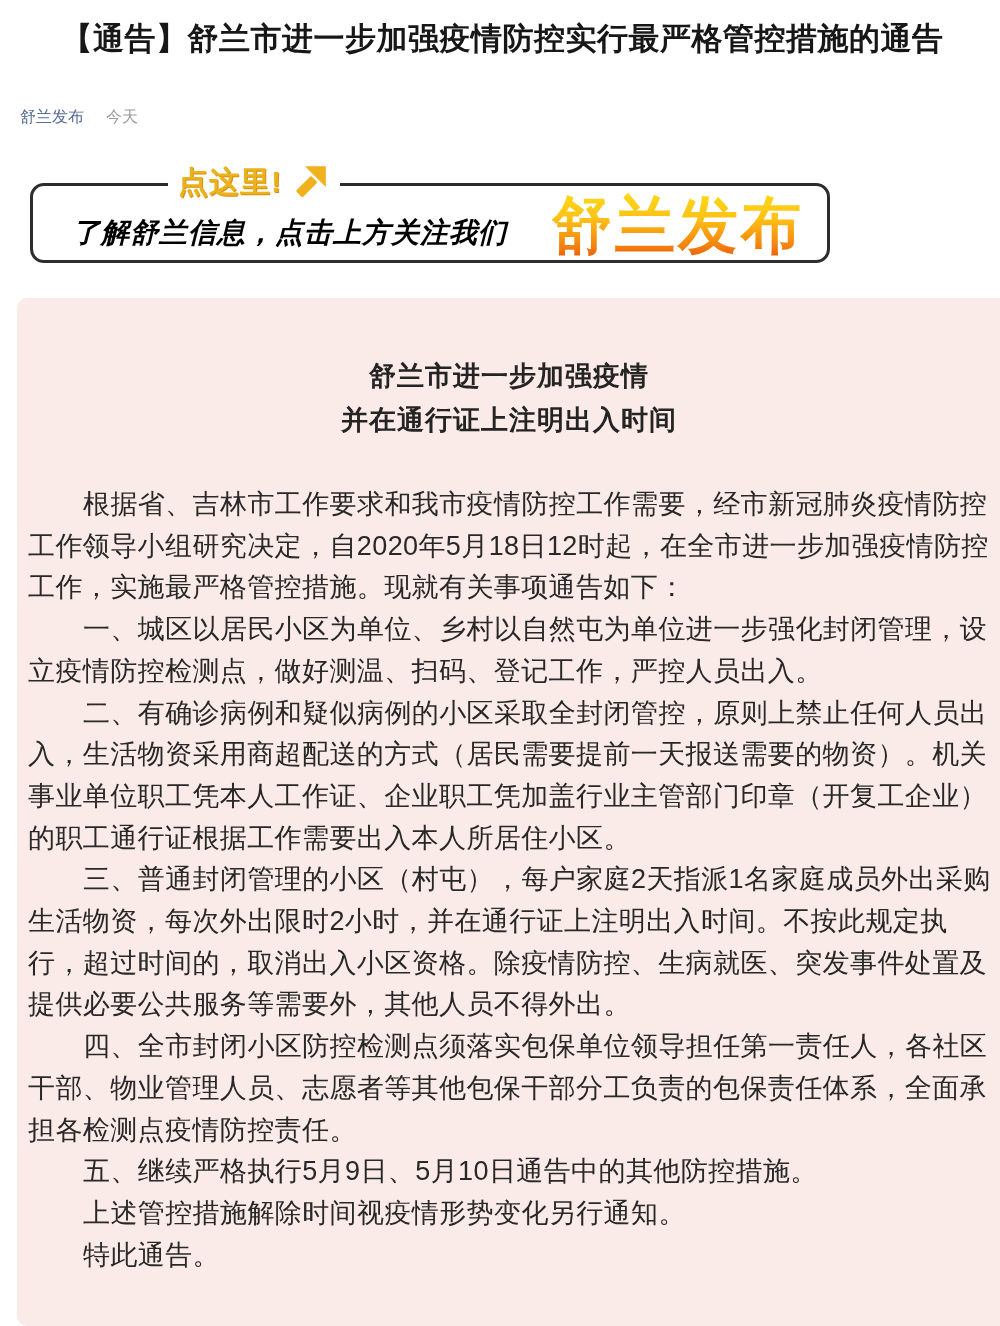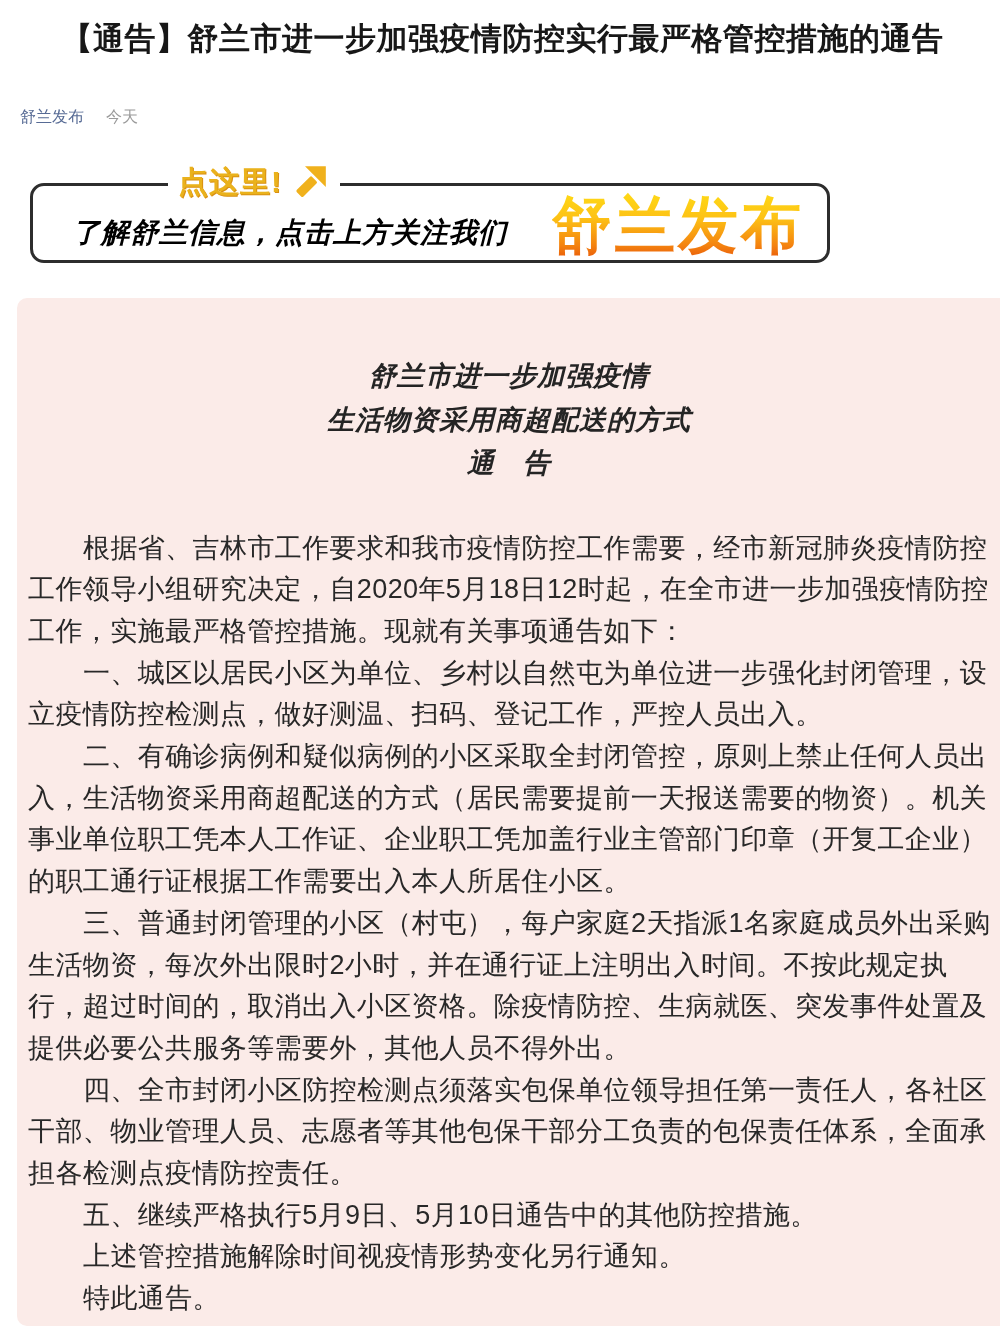--- a/index.html
+++ b/index.html
@@ -102,21 +102,20 @@
   }
   .notice-title {
     margin-left: 11px;
     width: 962px;
     text-align: center;
     font-size: 27px;
     font-weight: 700;
     line-height: 43.5px;
     color: #242424;
     letter-spacing: 1px;
-    font-style: italic;
   }
   .notice-body {
     margin-left: 11px;
     margin-top: 42px;
     font-size: 27px;
     line-height: 41.7px;
     color: #282828;
     letter-spacing: 0.4px;
   }
   .notice-body .line { white-space: nowrap; }
@@ -142,22 +141,21 @@
     </svg>
   </div>
 
   <div class="slogan">了解舒兰信息，点击上方关注我们</div>
   <div class="brand">舒兰发布</div>
 </div>
 
 <section class="notice">
   <div class="notice-title">
     <div>舒兰市进一步加强疫情</div>
-    <div>生活物资采用商超配送的方式</div>
-    <div>通　告</div>
+    <div>并在通行证上注明出入时间</div>
   </div>
 
   <div class="notice-body">
     <div class="line indent">根据省、吉林市工作要求和我市疫情防控工作需要，经市新冠肺炎疫情防控</div>
     <div class="line">工作领导小组研究决定，自2020年5月18日12时起，在全市进一步加强疫情防控</div>
     <div class="line">工作，实施最严格管控措施。现就有关事项通告如下：</div>
 
     <div class="line indent">一、城区以居民小区为单位、乡村以自然屯为单位进一步强化封闭管理，设</div>
     <div class="line">立疫情防控检测点，做好测温、扫码、登记工作，严控人员出入。</div>
 

